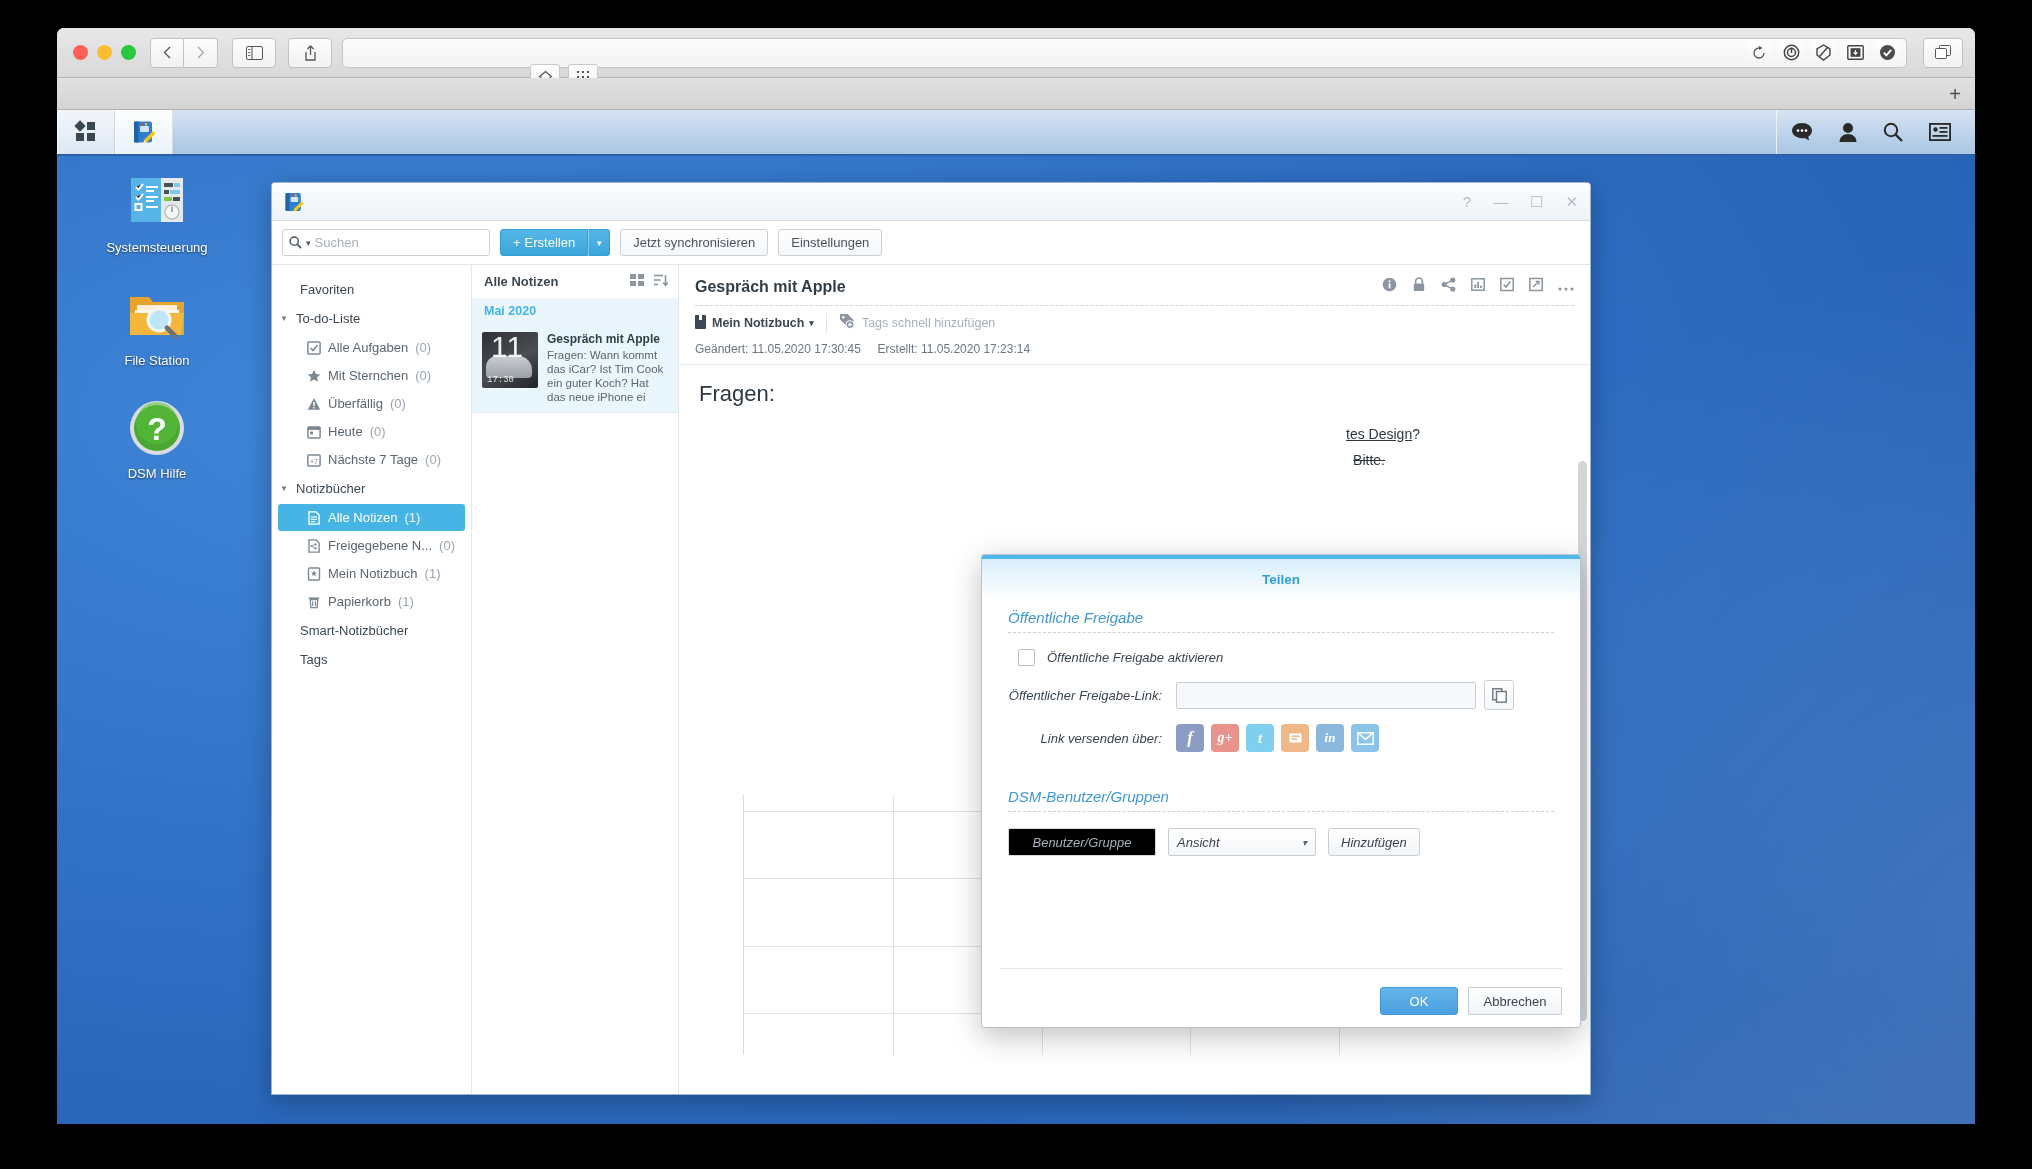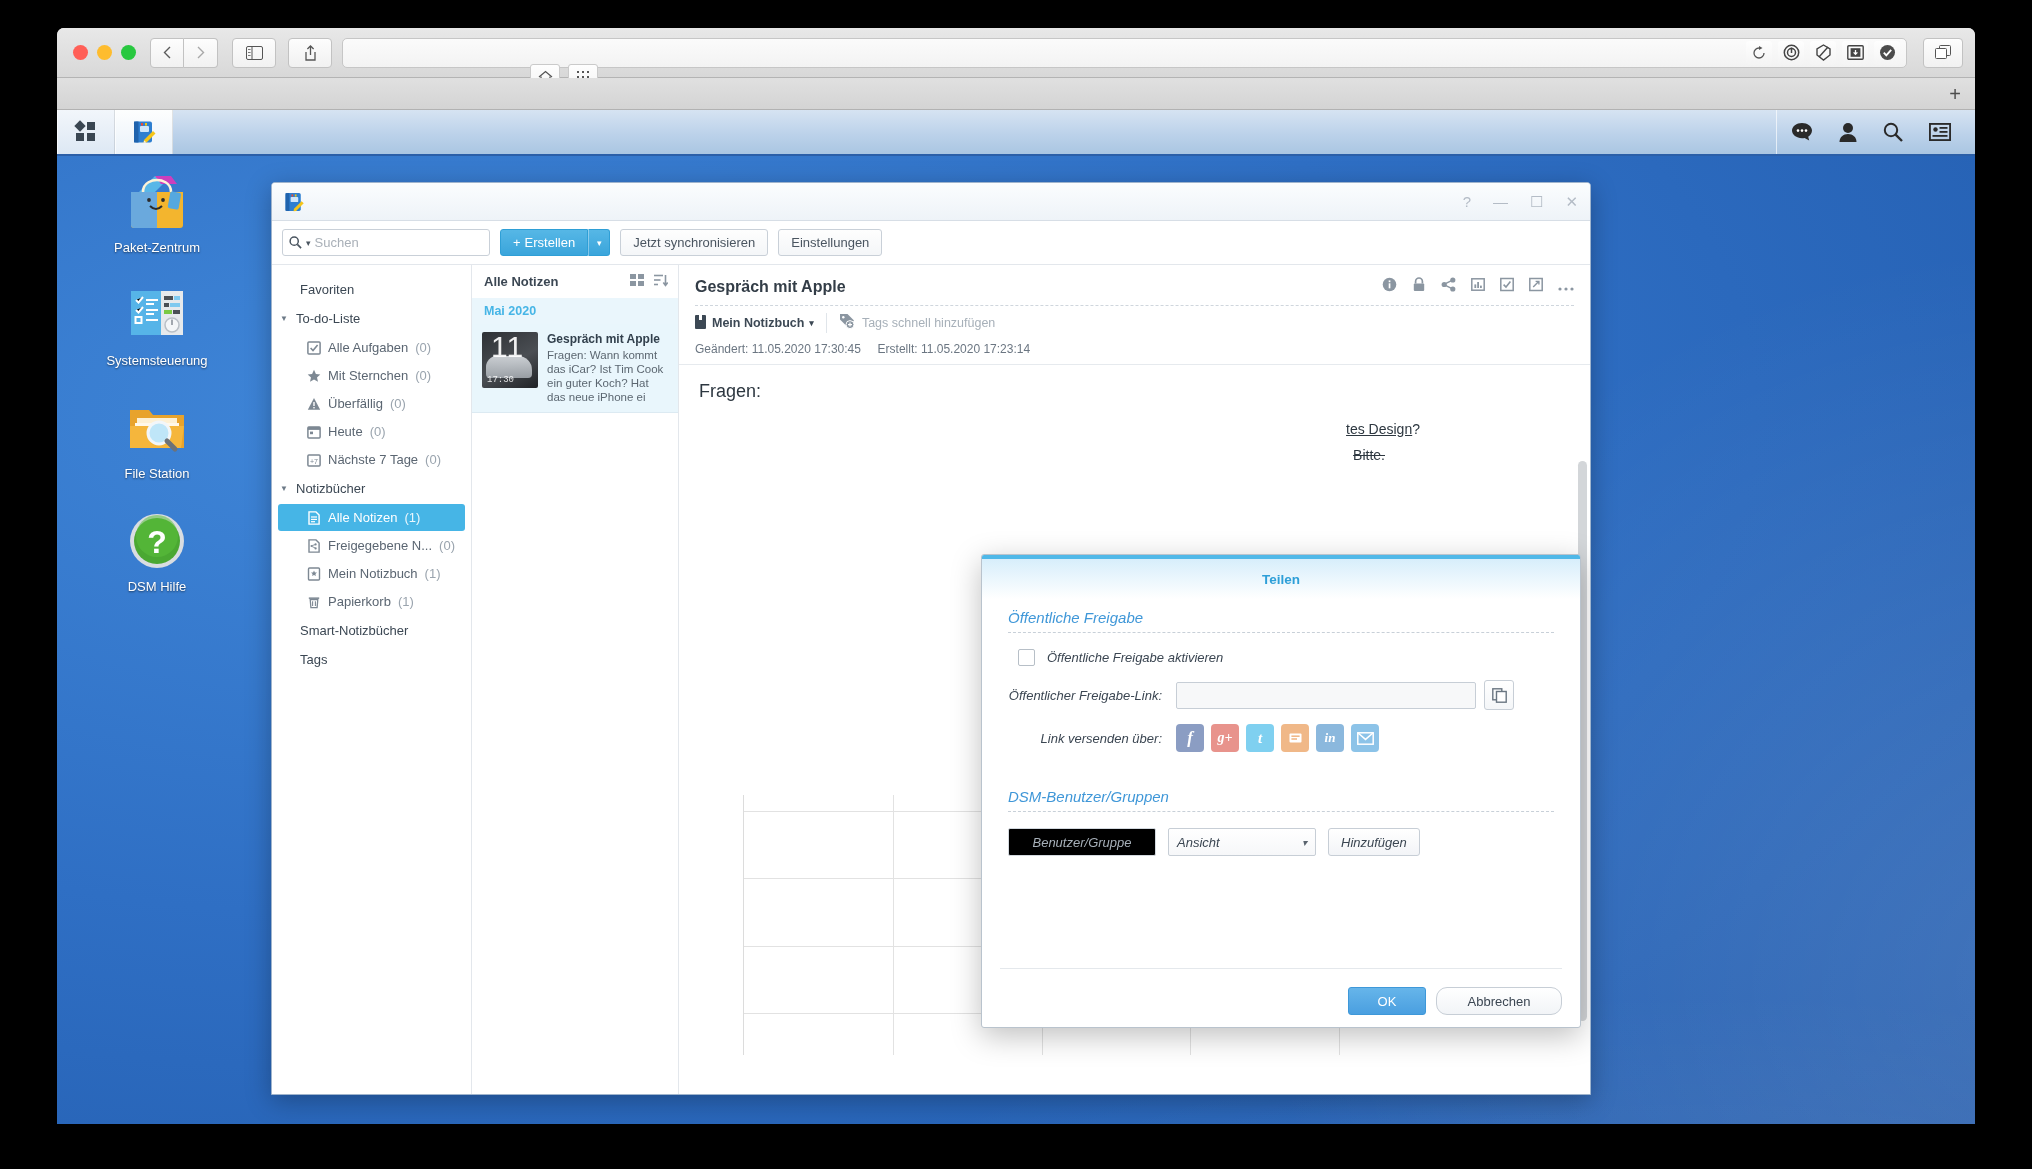--- a/index.html
+++ b/index.html
@@ -205,21 +205,21 @@
   .det-ics { display:flex; gap: 15px; align-items:center; color:#8b96a1; }
   .dash { border-top: 1px dashed #cfd6dd; margin: 9px 0 0; }
   .det-meta { display:flex; align-items:center; gap:0; padding: 7px 0 0; }
   .nb-sel { display:flex; align-items:center; gap:5px; font-size:12.5px; font-weight:bold; color:#3c4854; padding-right:12px;}
   .tags-box { display:flex; align-items:center; gap:7px; border-left:1px solid #e0e5ea; padding-left: 12px; }
   .tags-ph { color:#a7b0b9; font-size: 12.5px; }
   .det-dates { font-size: 12px; color:#6b7682; padding: 9px 0 8px; }
   .det-rule { border-top: 1px solid #e6eaee; }
 
   .content { padding: 16px 20px; position:relative; height: calc(100% - 108px); overflow:hidden; }
-  .c-h { font-size: 18px; color:#2d3740; margin-bottom: 14px; }
+  .c-h { font-size: 22px; color:#2d3740; margin-bottom: 14px; }
   .c-line { font-size: 14px; color:#2d3740; line-height: 26px; }
   .u { text-decoration: underline; }
   .s { text-decoration: line-through; }
 
   .vscroll { position:absolute; right: 3px; top: 96px; width: 9px; height: 560px; background:#d3d6d9; border-radius: 5px; }
 
   
   .chart { position:absolute; left: 20px; top: 430px; width: 640px; height: 260px; }
   .chart .yaxis { position:absolute; left:0; top:0; width: 44px; height: 100%; }
   .chart .ylab { position:absolute; right: 6px; font-size: 12px; color:#4b5560; transform: translateY(-50%); }
@@ -258,21 +258,21 @@
     padding: 0 8px; font-size:13px; color:#3b4652; }
   .usr-box { height: 28px; width: 148px; border:1px solid #d3d9df; border-radius:2px; background:#000000;
     display:flex; align-items:center; justify-content:center; font-size:13px; color:#a7b0b9; }
   .addbtn { height: 28px; padding: 0 12px; border:1px solid #c7ced6; border-radius:3px;
     background: linear-gradient(#fff,#f2f4f7); font-size:13px; color:#3b4652; display:flex; align-items:center; }
   .dlg-foot-rule { border-top:1px solid #e4e8ec; position:absolute; left: 18px; right: 18px; bottom: 58px; }
   .dlg-foot { position:absolute; right: 18px; bottom: 12px; display:flex; gap: 10px; }
   .b-ok { width: 78px; height: 28px; border-radius:3px; border:1px solid #3e98d9;
     background: linear-gradient(#66b5ea,#4a9fe0); color:#fff; font-size:13px;
     display:flex; align-items:center; justify-content:center; }
-  .b-cancel { width: 126px; height: 28px; border-radius:11px; border:1px solid #c7ced6;
+  .b-cancel { width: 94px; height: 28px; border-radius:1px; border:1px solid #c7ced6;
     background: linear-gradient(#fff,#f2f4f7); color:#3b4652; font-size:13px;
     display:flex; align-items:center; justify-content:center; }
 </style>
 </head>
 <body>
 
 <div id="root">
 
   <div class="browser">
 
@@ -436,36 +436,20 @@
                 <rect x="10.5" y="4" width="8" height="1.8" fill="#2a2a2a"></rect>
                 <rect x="10.5" y="8" width="8" height="1.8" fill="#2a2a2a"></rect>
                 <rect x="3.5" y="12" width="15" height="1.8" fill="#2a2a2a"></rect>
               </svg>
           </span>
         </div>
       </div>
 
       <div class="desk-icons">
 
-        <div class="desk-icon">
-          <div class="glyph">
-            <svg width="64" height="64" viewBox="0 0 64 64">
-              <path d="M6 22 L58 22 L58 55 A3 3 0 0 1 55 58 L9 58 A3 3 0 0 1 6 55 Z" fill="#f3b52e"></path>
-              <path d="M6 22 L32 22 L32 58 L9 58 A3 3 0 0 1 6 55 Z" fill="#6aa9dd"></path>
-              <path d="M14 22 L30 6 L46 6 L30 22 Z" fill="#58b7e8"></path>
-              <path d="M30 6 L46 6 L52 14 L36 14 Z" fill="#cc3fbd"></path>
-              <path d="M18 22 C18 12 28 10 32 10 C36 10 46 12 46 22" fill="none" stroke="#fdf3d8" stroke-width="2.6"></path>
-              <circle cx="24" cy="30" r="1.9" fill="#2b2b2b"></circle>
-                <circle cx="38" cy="30" r="1.9" fill="#2b2b2b"></circle>
-              <path d="M25 36 Q31 42 37 36" fill="none" stroke="#2b2b2b" stroke-width="2"></path>
-              <rect x="44" y="22" width="11" height="17" rx="2" fill="#55a8df" transform="rotate(10 49 30)"></rect>
-            </svg>
-          </div>
-          <div class="lbl">Paket-Zentrum</div>
-        </div>
 
         <div class="desk-icon">
           <div class="glyph">
             <svg width="64" height="64" viewBox="0 0 64 64">
               <rect x="6" y="8" width="52" height="44" fill="#e6e9ec"></rect>
               <rect x="6" y="8" width="30" height="44" fill="#56b4e8"></rect>
               <g stroke="#fff" stroke-width="2">
                 <path d="M11 17 l2.5 2.5 L18 14"></path>
                   <path d="M11 27 l2.5 2.5 L18 24"></path>
                 <rect x="10.5" y="34" width="6" height="6" fill="none"></rect>

